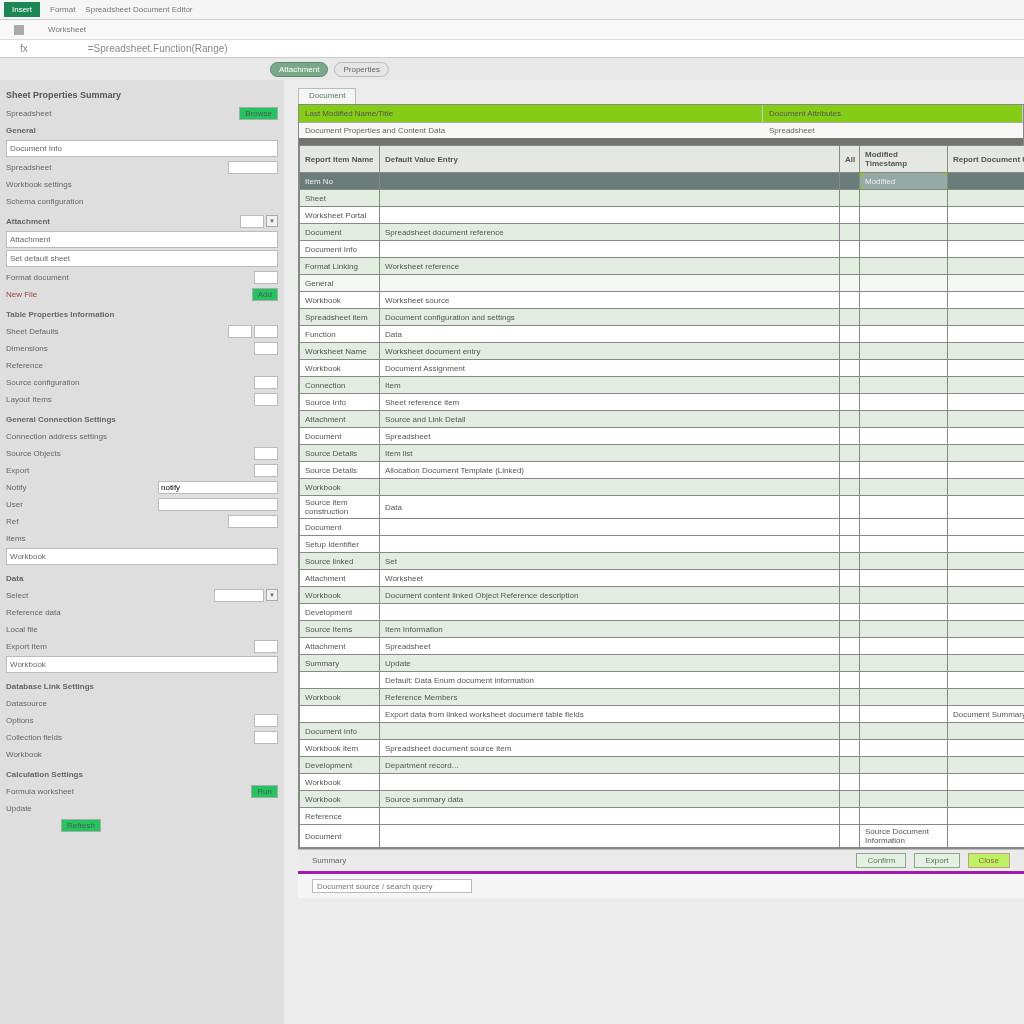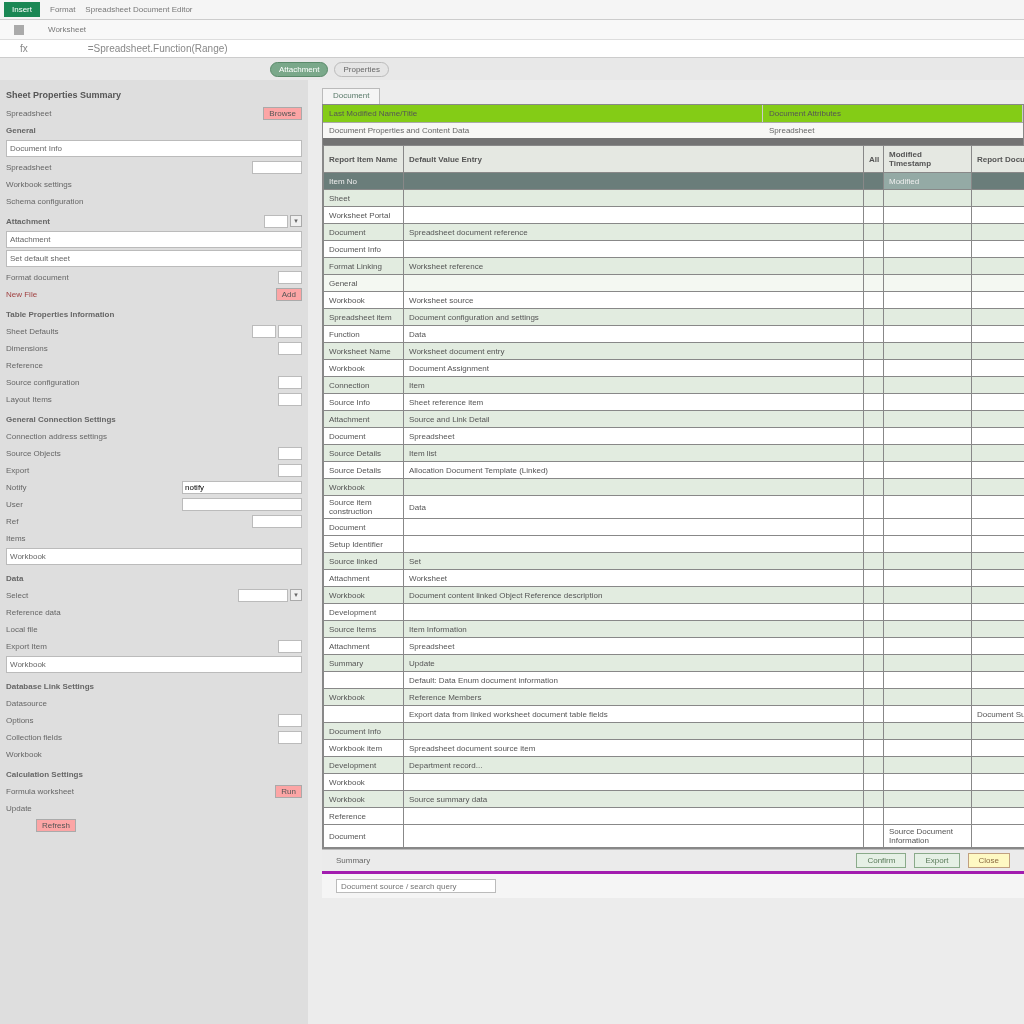--- a/index.html
+++ b/index.html
@@ -9,29 +9,29 @@
 .titletext { padding-left: 10px; font-size: 8px; color: #777; }
 .ribbonbar { height: 20px; background: #f8f8f8; border-bottom: 1px solid #ddd; display: flex; align-items: center; padding: 0 14px; gap: 6px; }
 .ribbonbar .ic { width: 10px; height: 10px; background: #aaa; }
 .ribbonname { font-size: 8px; color: #777; padding-left: 18px; }
 .formulabar { height: 18px; background: #fff; border-bottom: 1px solid #ccc; display: flex; align-items: center; padding: 0 20px; font-size: 10px; color: #888; }
 .fxtext { margin-left: 60px; }
 .chipbar { height: 22px; background: #e8e8e8; display: flex; align-items: center; padding: 0 270px; gap: 6px; }
 .chip { background: #7aa88a; border: 1px solid #5a8a6a; border-radius: 10px; padding: 2px 8px; font-size: 8px; color: #fff; }
 .chip.sec { background: #e5e5e5; color: #666; border-color: #bbb; }
 .main { display: flex; height: calc(1024px - 80px); }
-.sidebar { width: 308px; background: #dedede; padding: 6px; overflow: hidden; font-size: 8px; color: #666; }
+.sidebar { width: 284px; background: #dedede; padding: 6px; overflow: hidden; font-size: 8px; color: #666; }
 .sb-title { font-weight: bold; font-size: 9px; color: #555; margin: 4px 0 6px 0; }
 .sb-row { display: flex; align-items: center; justify-content: space-between; margin: 3px 0; min-height: 14px; }
 .sb-label { color: #666; }
 .sb-input { background: #fff; border: 1px solid #bbb; height: 13px; width: 70px; font-size: 8px; padding: 0 2px; }
 .sb-input.sm { width: 24px; }
 .sb-input.md { width: 50px; }
 .sb-input.lg { width: 120px; }
-.sb-btn { background: #fca5a5; border: 1px solid #aaa; padding: 1px 5px; font-size: 8px; color: #555; }
+.sb-btn { background: #22c55e; border: 1px solid #aaa; padding: 1px 5px; font-size: 8px; color: #555; margin-left: 25px; }
 .sb-sec { margin: 6px 0; }
 .sb-box { background: #fff; border: 1px solid #bbb; padding: 3px; margin: 2px 0; }
 .content { flex: 1; background: #ececec; padding: 8px 0 0 14px; overflow: hidden; }
 .tabstrip { height: 16px; display: flex; }
 .tab { background: #f5f5f5; border: 1px solid #bbb; border-bottom: none; padding: 2px 10px; font-size: 8px; color: #5a7a6a; }
 .sheet { border: 1px solid #888; background: #84cc16; }
 .sheet-hdr { display: flex; border-bottom: 1px solid #aaa; }
 .sheet-hdr .hc { padding: 4px 6px; font-size: 8px; color: #555; border-right: 1px solid #ccc; }
 .hc1 { flex: 1; }
 .hc2 { width: 260px; }
@@ -41,25 +41,25 @@
 table.grid th { background: #e5e8e2; border: 1px solid #888; padding: 4px 5px; font-size: 8px; color: #555; font-weight: bold; text-align: left; height: 18px; }
 table.grid th.c1 { width: 80px; }
 table.grid th.c2 { width: 460px; }
 table.grid th.c3 { width: 20px; }
 table.grid th.c4 { width: 88px; }
 table.grid th.c5 { width: 100px; }
 table.grid td { border: 1px solid #888; padding: 2px 5px; font-size: 8px; color: #555; height: 17px; background: #fff; vertical-align: middle; }
 table.grid tr.gr td { background: #e2ece0; }
 table.grid tr.dk td { background: #6a7d7a; color: #eee; }
 table.grid tr.lt td { background: #f4f8f2; }
-table.grid td.selcell { background: #94aaa5 !important; color: #fff; }
+table.grid td.selcell { background: #94aaa5 !important; color: #fff; border-radius: 7px; }
 .footer { height: 22px; background: #ebebeb; border-top: 1px solid #bbb; display: flex; align-items: center; padding: 0 14px; gap: 8px; }
 .footer .flabel { font-size: 8px; color: #666; }
 .footer .fbtn { border: 1px solid #8aaa8a; background: #e5f0e5; padding: 2px 10px; font-size: 8px; color: #5a7a5a; }
-.footer .fbtn.alt { border-color: #c0a080; background: #fef9c3; color: #8a6a40; }
+.footer .fbtn.alt { border-color: #c0a080; background: #bef264; color: #8a6a40; }
 .searchbar { height: 20px; background: #f5f5f5; border-top: 3px solid #a21caf; display: flex; align-items: center; padding: 12px 14px; }
 .searchbox { background: #fff; border: 1px solid #bbb; height: 14px; width: 160px; font-size: 8px; padding: 0 4px; color: #888; }
 .sb-drop { display: flex; align-items: center; gap: 2px; }
 .sb-drop .dd { width: 12px; height: 12px; border: 1px solid #aaa; background: #f0f0f0; display: flex; align-items: center; justify-content: center; font-size: 7px; }
 </style>
 </head>
 <body>
 
 <div class="titlebar">
   <span class="titletab">Insert</span>

